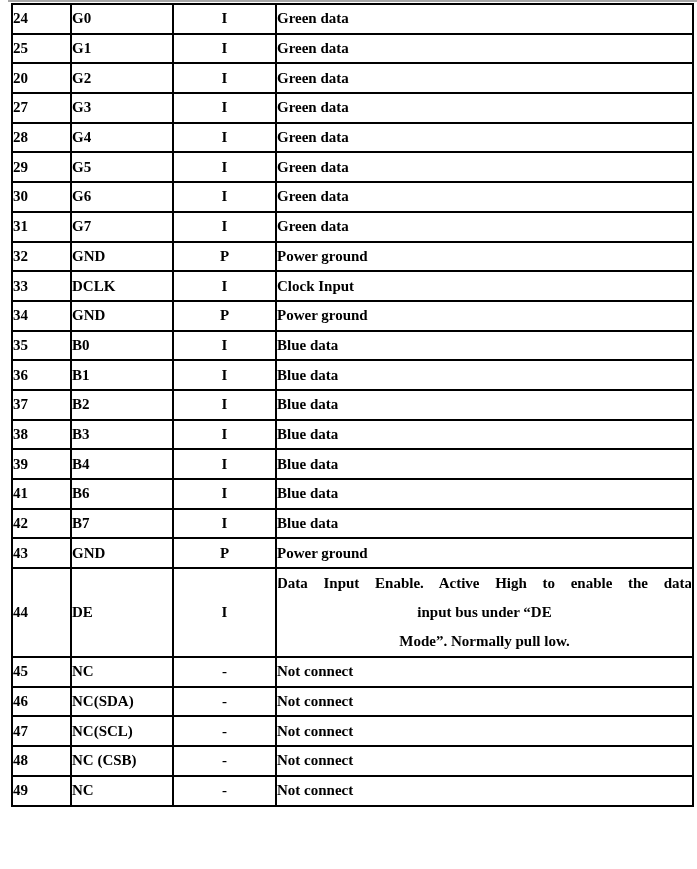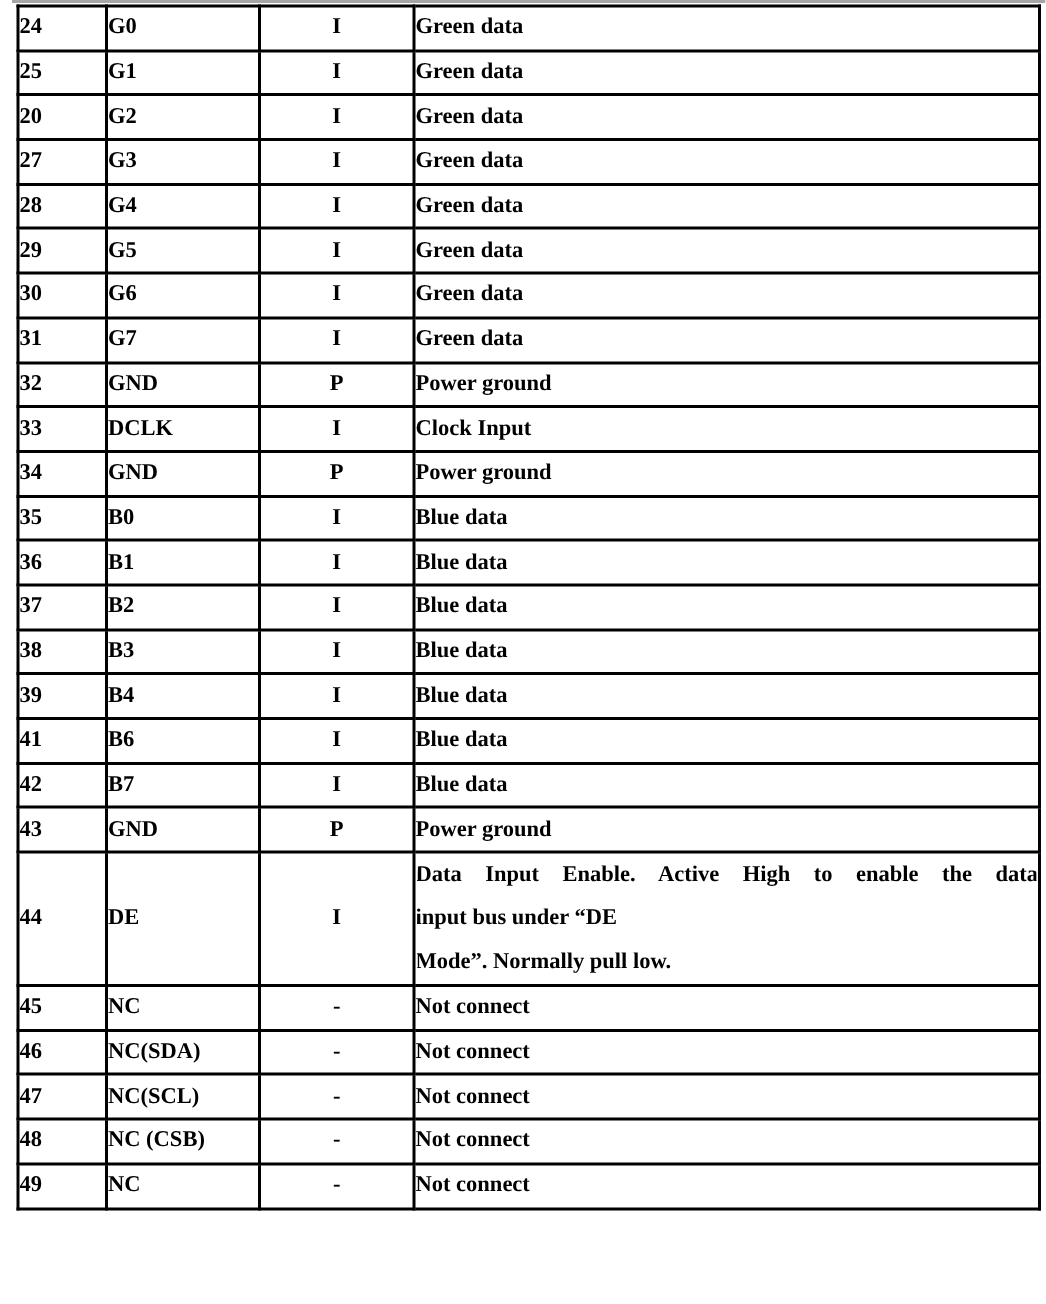--- a/index.html
+++ b/index.html
@@ -53,20 +53,21 @@
     height: 87px;
   }
   td.pin    { padding-left: 8px; }
   td.symbol { padding-left: 9px; margin-left: 12px; }
   td.io     { text-align: center; }
   td.desc   { padding-left: 7px; padding-right: 6px; }
   tr.tall td.desc { white-space: normal; border-radius: 14px; }
   .desc-line {
     line-height: 29px;
     white-space: nowrap;
+    text-align: center;
   }
   .desc-line.justify {
     text-align: justify;
     text-align-last: justify;
   }
 </style>
 </head>
 <body>
 
 <div class="page">

